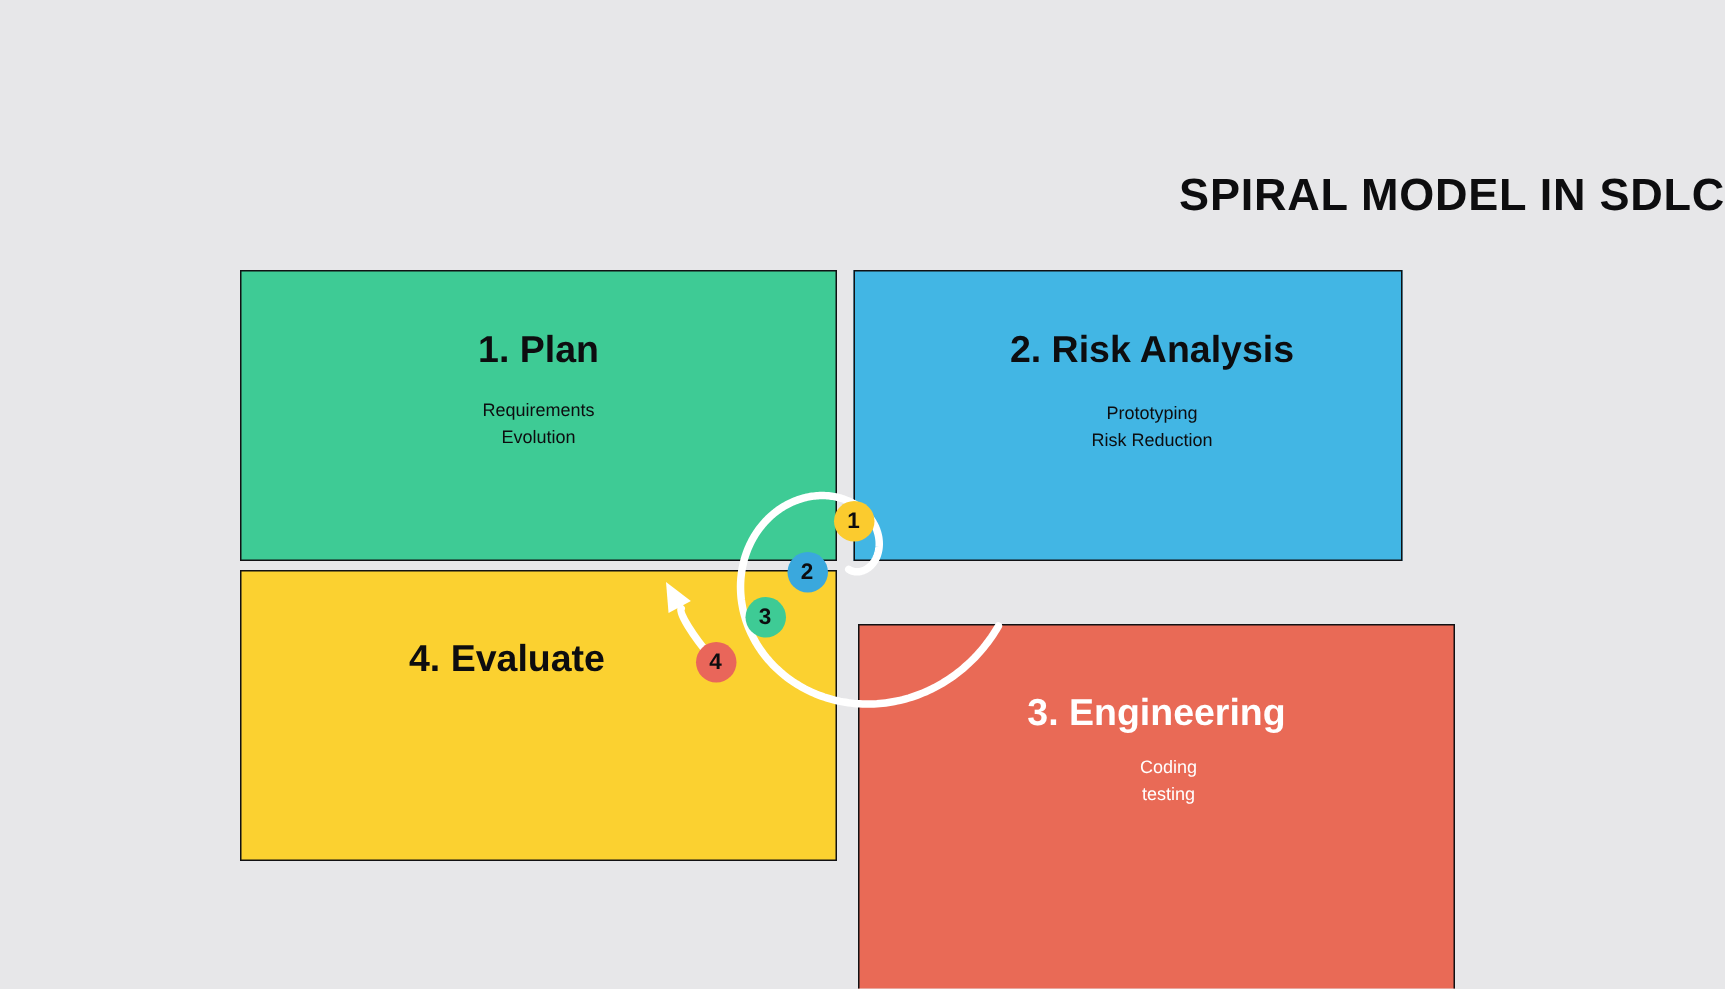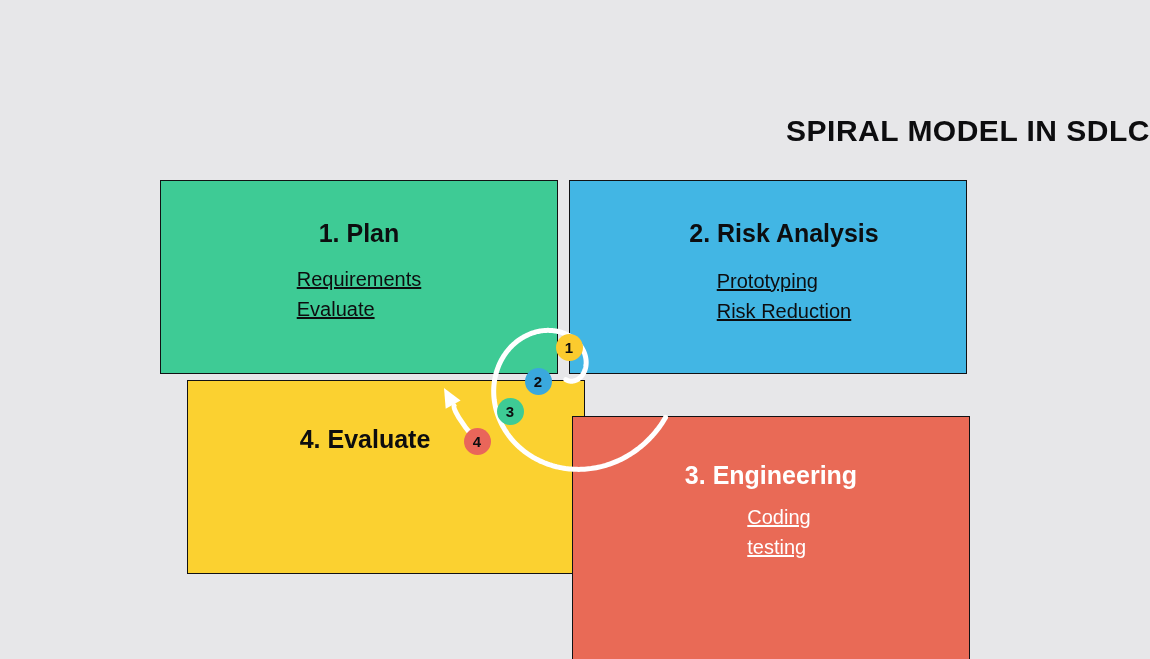--- a/index.html
+++ b/index.html
@@ -43,38 +43,38 @@
   .quadrant {
     position: absolute;
     border: 1.5px solid #111113;
     box-sizing: border-box;
     display: flex;
     flex-direction: column;
     align-items: center;
     justify-content: flex-start;
   }
   .q-tl { left: 0px;   top: 0px;   width: 398px; height: 194px; background: #3ecb95; }
-  .q-tr { left: 409px; top: 0px;   width: 398px; height: 194px; background: #42b6e4; padding-left: 32px; }
-  .q-bl { left: 0px;   top: 200px; width: 398px; height: 194px; background: #fbd130; margin-left: 27px; }
+  .q-tr { left: 409px; top: 0px;   width: 366px; height: 194px; background: #42b6e4; padding-left: 32px; }
+  .q-bl { left: 0px;   top: 200px; width: 398px; height: 194px; background: #fbd130; }
   .q-br { left: 412px; top: 200px; width: 398px; height: 248px; background: #e96a56; margin-top: 36px; }
 
   .q-title {
     font-size: 25px;
     font-weight: bold;
     color: #0d0d0f;
     line-height: 1;
     white-space: nowrap;
   }
   .q-sub {
-    font-size: 20px;
+    font-size: 12px;
     font-weight: normal;
     color: #17181b;
     line-height: 1.5;
+    text-align: center;
     white-space: nowrap;
-    text-decoration: underline;
   }
   .q-br .q-title, .q-br .q-sub { color: #ffffff; }
 
   
   .q-tl .q-title { margin-top: 40px; }
   .q-tl .q-sub   { margin-top: 18px; }
   .q-tr .q-title { margin-top: 40px; }
   .q-tr .q-sub   { margin-top: 20px; }
   .q-bl .q-title { margin-top: 46px; margin-right: 42px; }
   .q-bl .q-sub   { margin-top: 11px; margin-right: 10px; }
@@ -111,21 +111,21 @@
 <div id="stage">
 
   <div id="page-title" style="color: rgb(13, 13, 15);">SPIRAL MODEL IN SDLC</div>
 
   <div id="quad-grid">
 
     <div class="quadrant q-tl" style="background: rgb(62, 203, 149);">
       <div class="q-title" style="color: rgb(13, 13, 15);">1. Plan</div>
       <div class="q-sub" style="color: rgb(13, 13, 15);">
         <div>Requirements</div>
-        <div>Evaluate</div>
+        <div>Evolution</div>
       </div>
     </div>
 
     <div class="quadrant q-tr" style="background: rgb(66, 182, 228);">
       <div class="q-title" style="color: rgb(13, 13, 15);">2. Risk Analysis</div>
       <div class="q-sub" style="color: rgb(13, 13, 15);">
         <div>Prototyping</div>
         <div>Risk Reduction</div>
       </div>
     </div>

